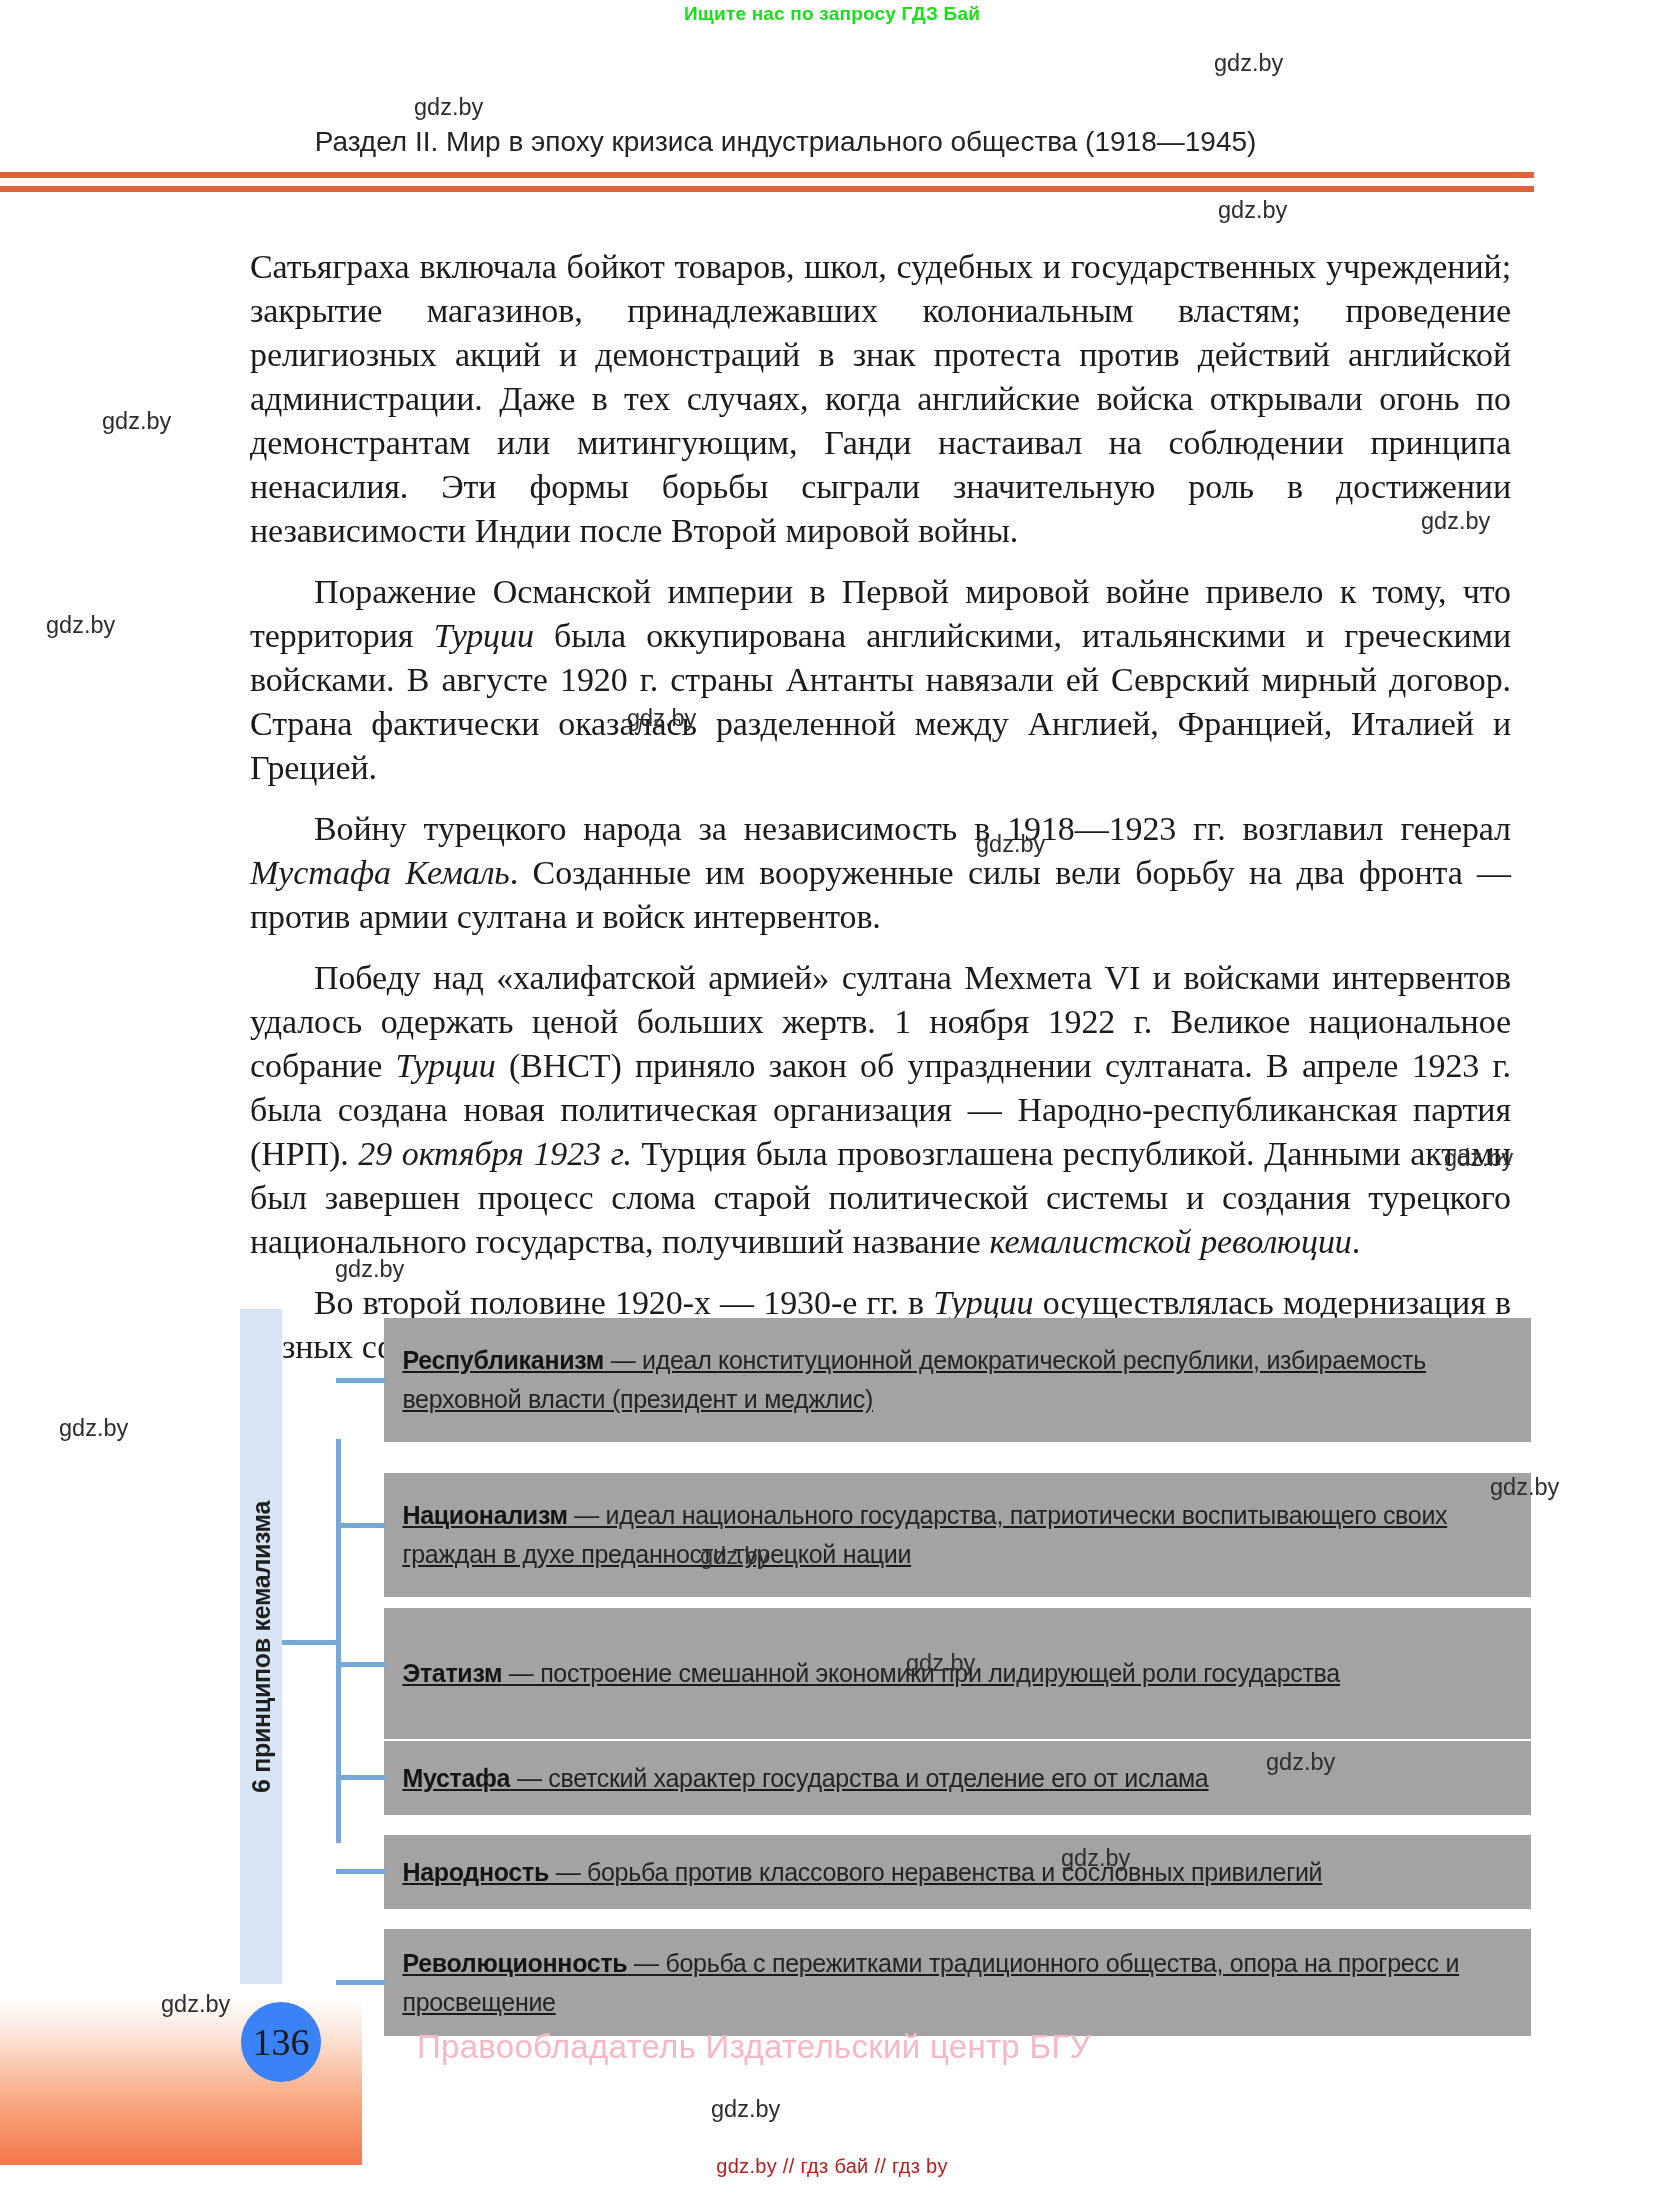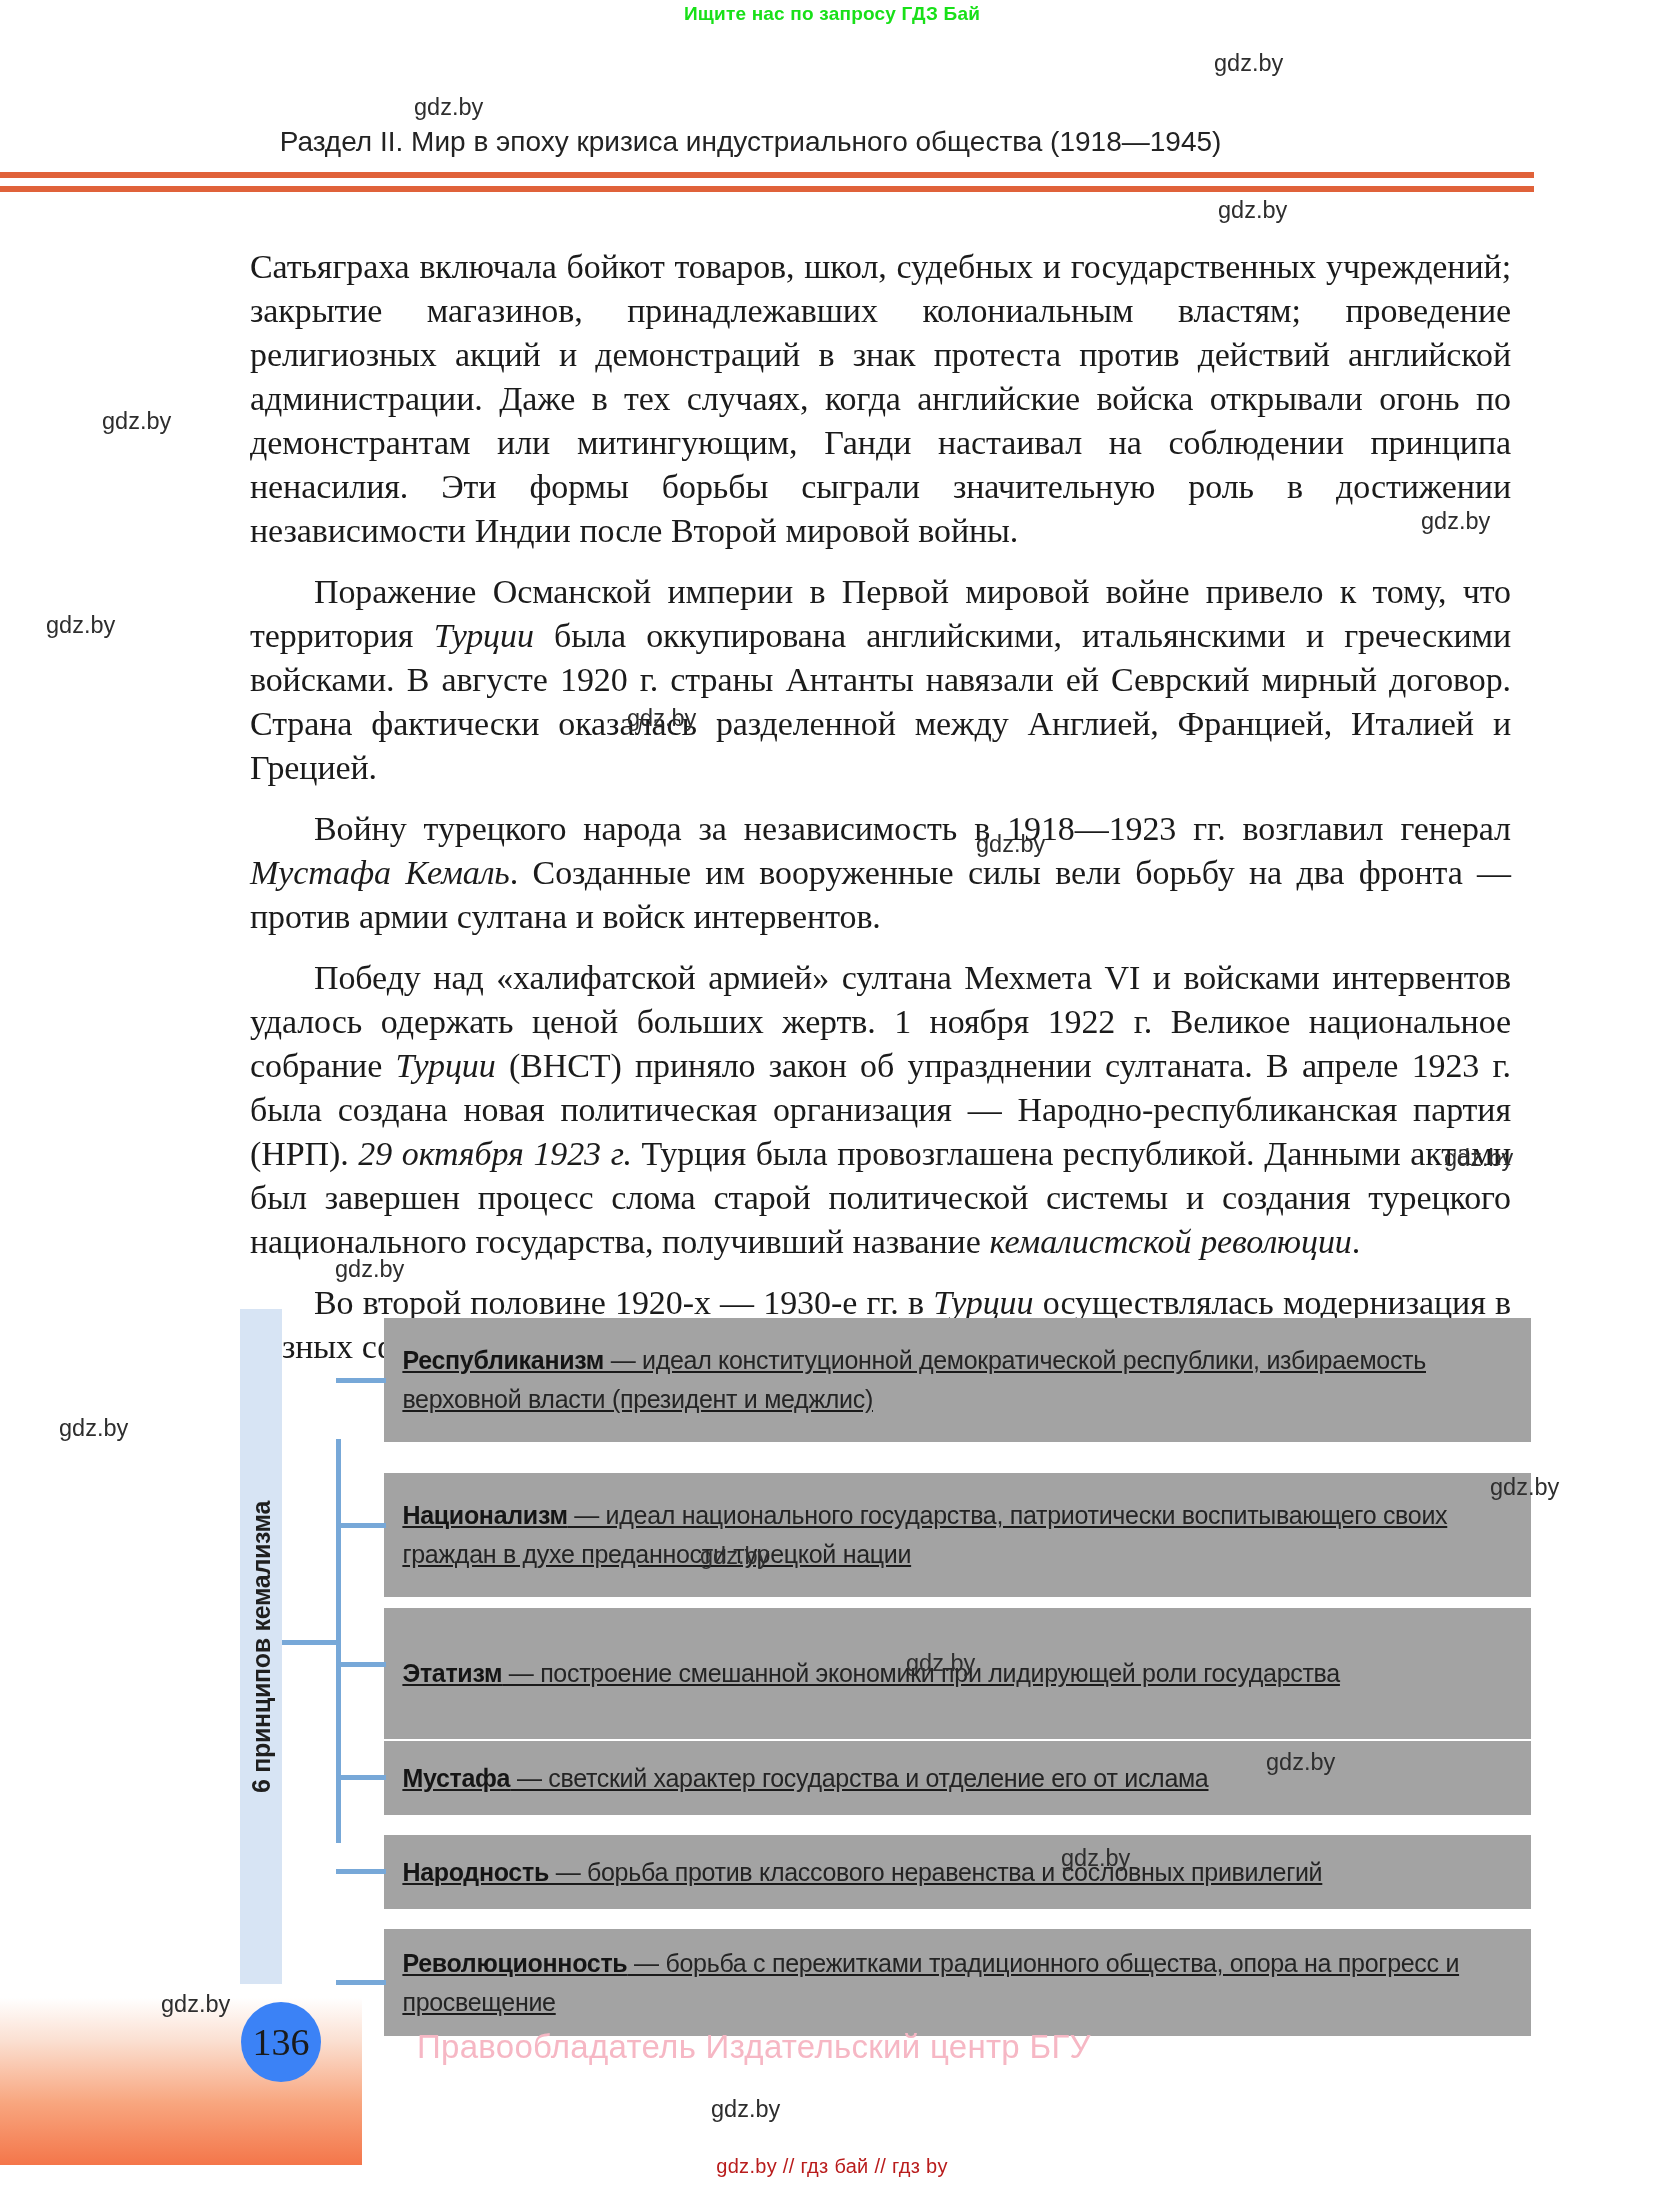--- a/index.html
+++ b/index.html
@@ -38,20 +38,21 @@
     position: absolute;
     top: 126px;
     left: 0;
     width: 1501px;
     text-align: center;
     font-family: "Liberation Sans", "DejaVu Sans", sans-serif;
     font-size: 28px;
     font-weight: 400;
     color: #232323;
     white-space: nowrap;
+    padding-left: 35px;
   }
   .rule {
     position: absolute;
     left: 0;
     width: 1534px;
     height: 5.9px;
     background: #e0623a;
   }
   .rule.r1 { top: 172px; }
   .rule.r2 { top: 186px; }

